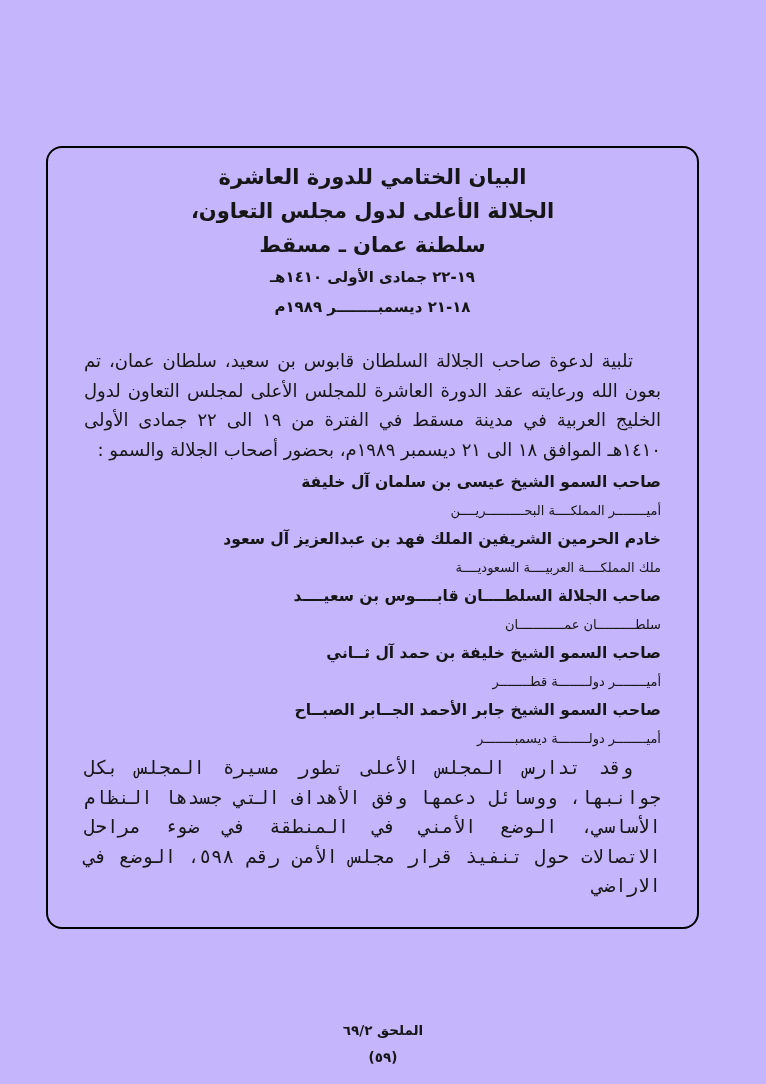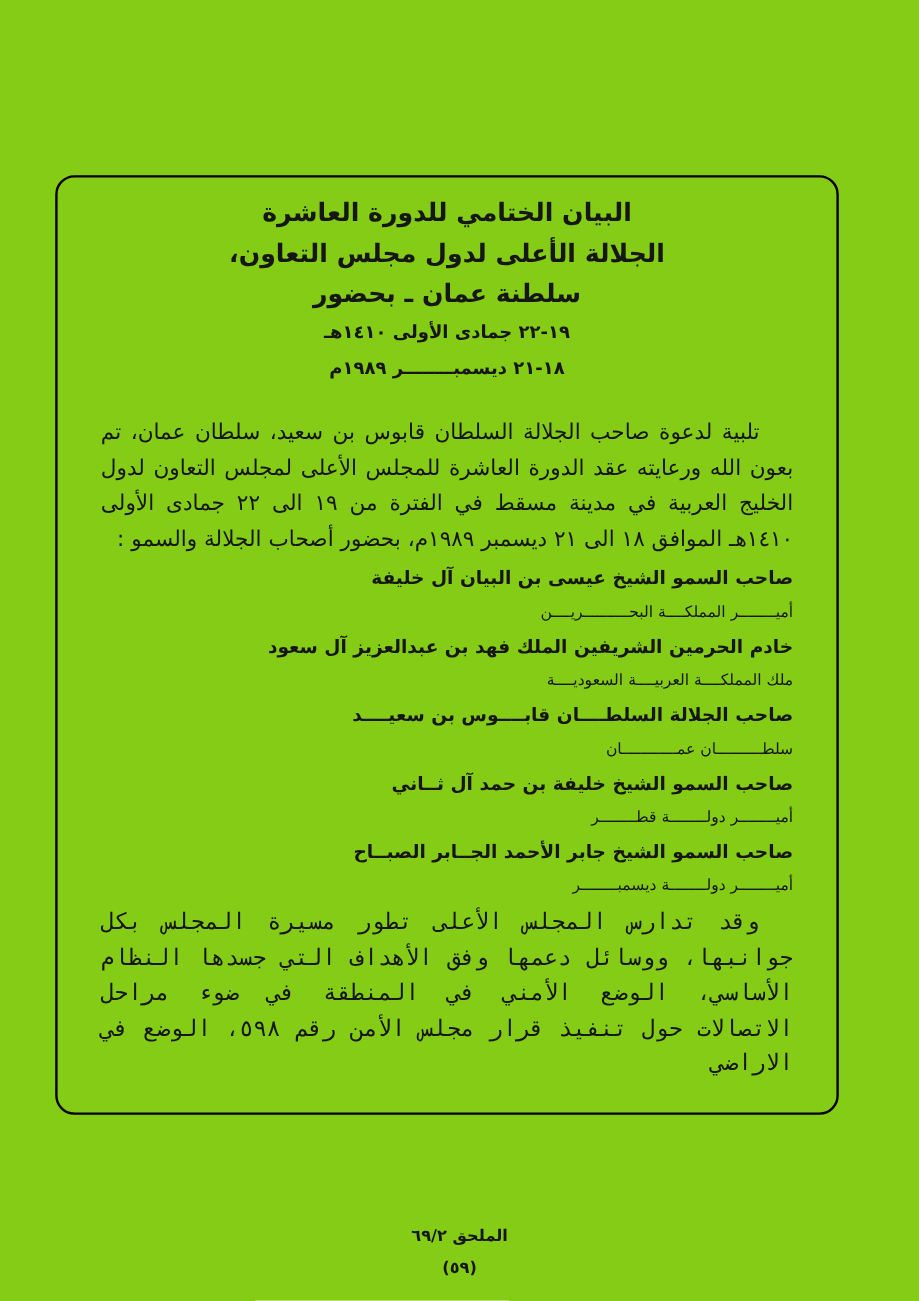--- a/index.html
+++ b/index.html
@@ -5,21 +5,21 @@
   * { margin:0; padding:0; box-sizing:border-box; }
   html,body { background:#ffffff; }
   body {
     width:766px; height:1084px;
     position:relative;
     font-family:"DejaVu Sans", sans-serif;
     color:#161616;
   }
   .page {
     position:absolute; inset:0;
-    background:#84cc16;
+    background:#c4b5fd;
     direction:rtl;
   }
   .frame {
     position:absolute;
     left:46px; top:146px;
     width:653px; height:783px;
     border:2.5px solid #000;
     border-radius:16px;
     padding:12px 36px 0 36px;
     overflow:hidden;
@@ -65,32 +65,32 @@
 </head>
 <body>
 
 <div class="page">
 
   <div class="frame">
 
     <div class="title-block">
       <div class="title-line">البيان الختامي للدورة العاشرة</div>
       <div class="title-line">الجلالة الأعلى لدول مجلس التعاون،</div>
-      <div class="title-line">سلطنة عمان ـ بحضور</div>
+      <div class="title-line">سلطنة عمان ـ مسقط</div>
       <div class="date-line">١٩-٢٢ جمادى الأولى ١٤١٠هـ</div>
       <div class="date-line">١٨-٢١ ديسمبــــــــر ١٩٨٩م</div>
     </div>
 
     <p class="intro">تلبية لدعوة صاحب الجلالة السلطان قابوس بن سعيد، سلطان عمان، تم بعون الله ورعايته عقد الدورة العاشرة للمجلس الأعلى لمجلس التعاون لدول الخليج العربية في مدينة مسقط في الفترة من ١٩ الى ٢٢ جمادى الأولى ١٤١٠هـ الموافق ١٨ الى ٢١ ديسمبر ١٩٨٩م، بحضور أصحاب الجلالة والسمو :</p>
 
     <div class="dignitaries">
 
 
       <div class="dignitary">
-        <div class="name">صاحب السمو الشيخ عيسى بن البيان آل خليفة</div>
+        <div class="name">صاحب السمو الشيخ عيسى بن سلمان آل خليفة</div>
         <div class="role">أميــــــــر المملكــــة البحــــــــــريــــن</div>
       </div>
 
       <div class="dignitary">
         <div class="name">خادم الحرمين الشريفين الملك فهد بن عبدالعزيز آل سعود</div>
         <div class="role">ملك المملكــــة العربيــــة السعوديــــة</div>
       </div>
 
       <div class="dignitary">
         <div class="name">صاحب الجلالة السلطــــان قابــــوس بن سعيــــد</div>

